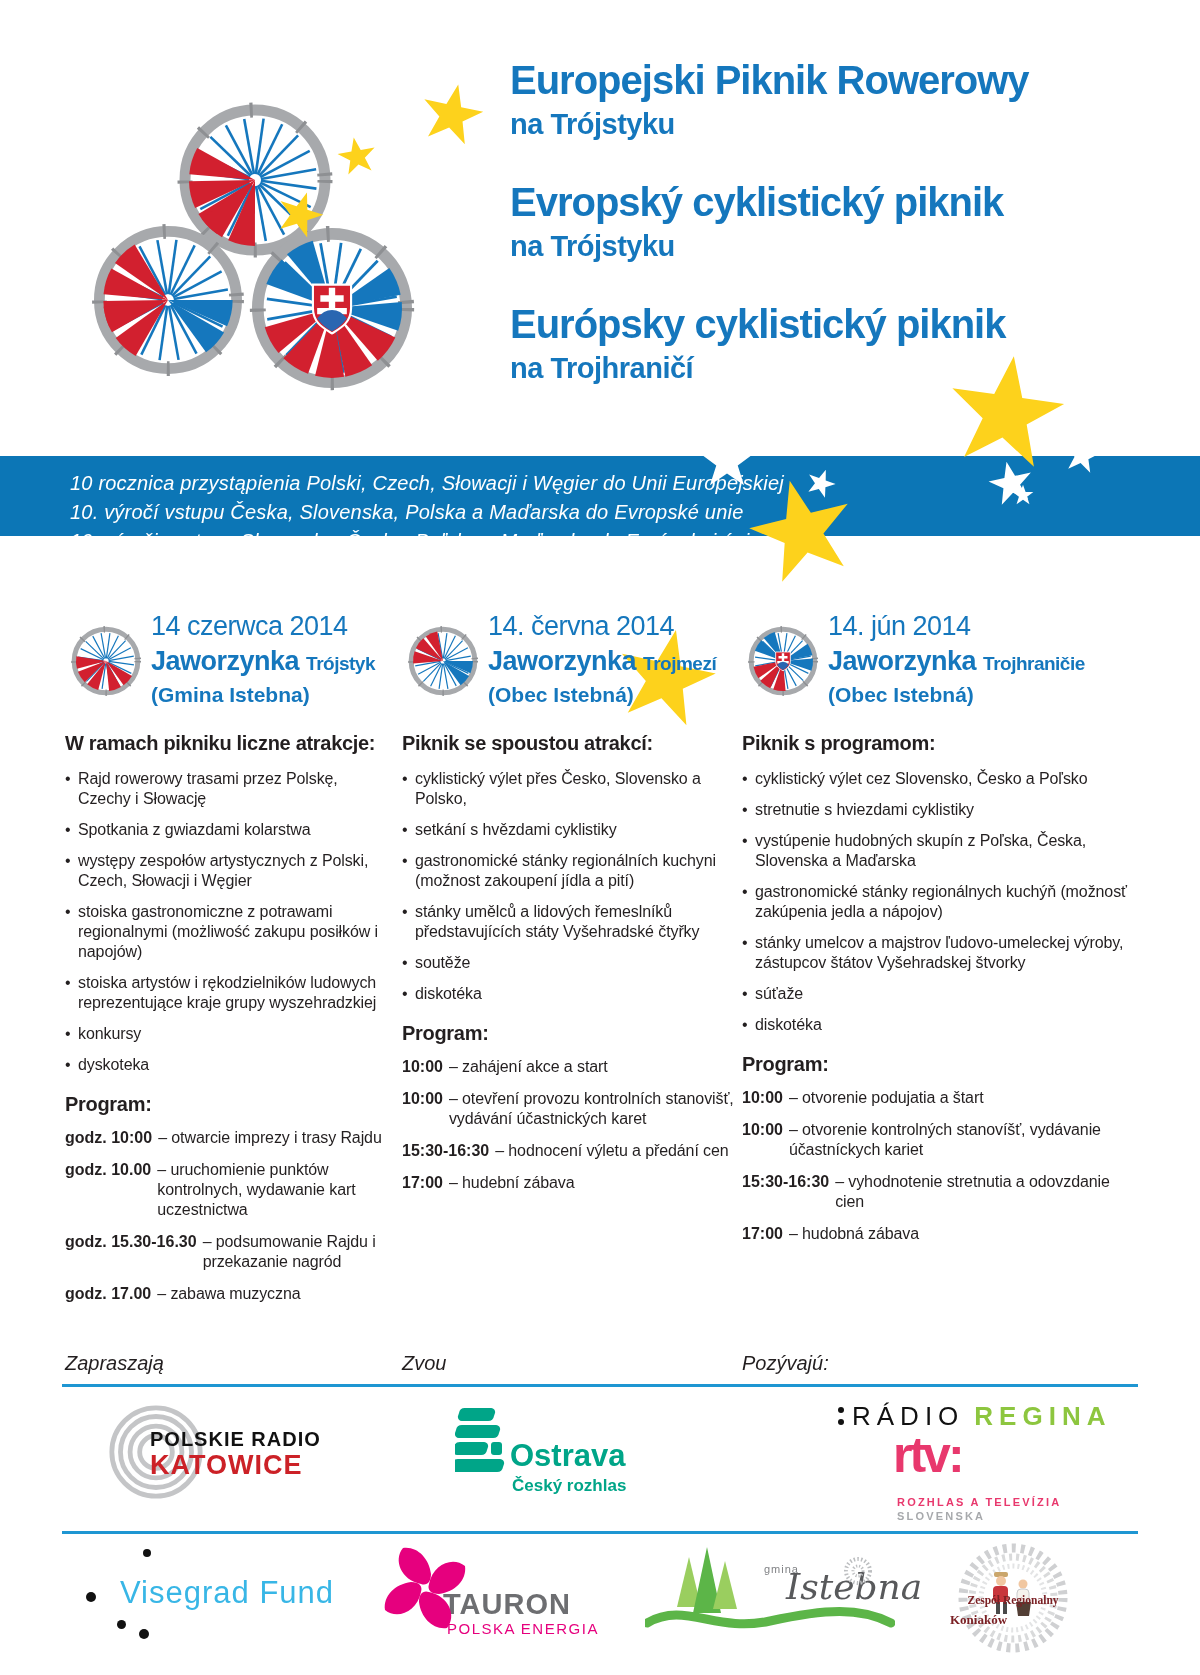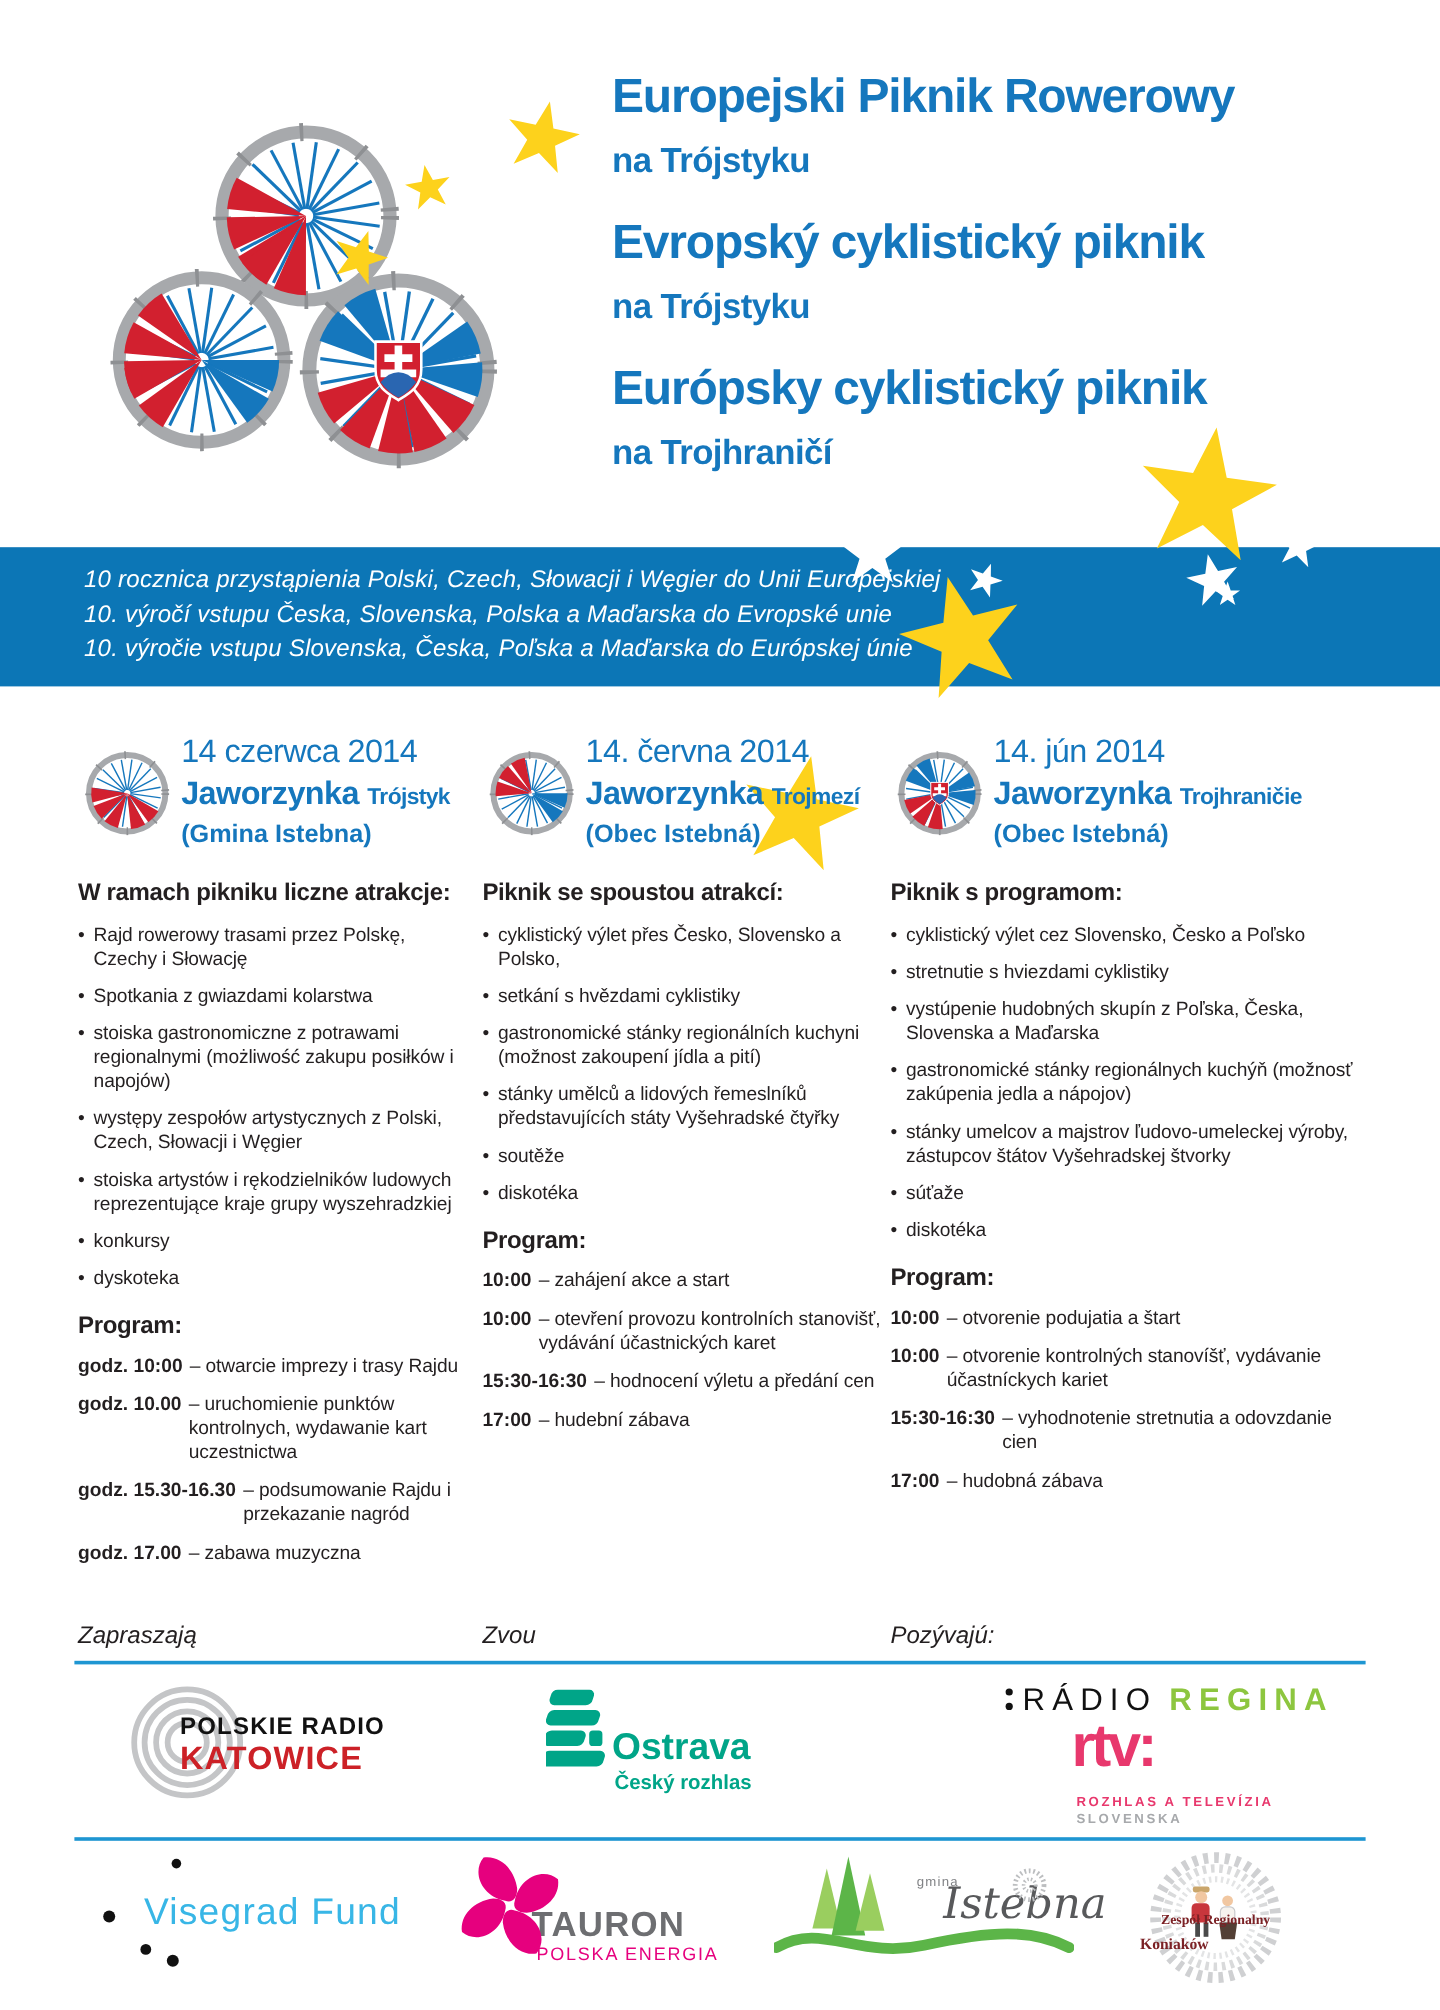--- a/index.html
+++ b/index.html
@@ -12,23 +12,23 @@
   }
   *{margin:0;padding:0;box-sizing:border-box;}
   body{width:1200px;height:1675px;background:#fff;font-family:"Liberation Sans",sans-serif;color:var(--text_black);position:relative;overflow:hidden;}
   .poster{position:absolute;inset:0;width:1200px;height:1675px;overflow:hidden;}
   .abs{position:absolute;}
   
   .titles{position:absolute;left:510px;top:58px;z-index:2;}
   .title-block{position:absolute;left:0;width:690px;}
   .tb0{top:0;} .tb1{top:122px;} .tb2{top:244px;}
   .title-main{font-size:40px;font-weight:700;color:var(--title_blue);line-height:44px;letter-spacing:-1px;}
-  .title-sub{font-size:29px;font-weight:700;color:var(--title_blue);line-height:32px;margin-top:16px;letter-spacing:-0.5px;}
-  
-  .banner{position:absolute;left:0;top:456px;width:1200px;height:116px;background:var(--banner_blue);z-index:0;}
+  .title-sub{font-size:29px;font-weight:700;color:var(--title_blue);line-height:32px;margin-top:6px;letter-spacing:-0.5px;}
+  
+  .banner{position:absolute;left:0;top:456px;width:1200px;height:80px;background:var(--banner_blue);z-index:0;}
   .banner-lines{padding:13px 0 0 70px;}
   .banner-line{font-size:20px;font-style:italic;color:#ffffff;line-height:29px;letter-spacing:0.2px;}
   
   .star{position:absolute;z-index:1;}
   
   .cols{position:absolute;left:65px;top:600px;width:1140px;display:flex;z-index:2;}
   .col{position:relative;}
   .col0{width:337px;} .col1{width:340px;} .col2{width:393px;}
   .col-head{display:flex;}
   .head-icon{flex:none;margin:26px 0 0 6px;}
@@ -226,22 +226,22 @@
         <div class="head-text">
           <div class="ev-date">14 czerwca 2014</div>
           <div class="ev-place"><span>Jaworzynka</span><span class="suffix">Trójstyk</span></div>
           <div class="ev-muni">(Gmina Istebna)</div>
         </div>
       </div>
       <div class="sec-title">W ramach pikniku liczne atrakcje:</div>
       <ul class="attr">
         <li>Rajd rowerowy trasami przez Polskę, Czechy i Słowację</li>
         <li>Spotkania z gwiazdami kolarstwa</li>
+        <li>występy zespołów artystycznych z Polski, Czech, Słowacji i Węgier</li>
         <li>stoiska gastronomiczne z potrawami regionalnymi (możliwość zakupu posiłków i napojów)</li>
-        <li>występy zespołów artystycznych z Polski, Czech, Słowacji i Węgier</li>
         <li>stoiska artystów i rękodzielników ludowych reprezentujące kraje grupy wyszehradzkiej</li>
         <li>konkursy</li>
         <li>dyskoteka</li>
       </ul>
       <div class="prog-title">Program:</div>
       <div class="prog-row">
           <span class="prog-time">godz. 10:00</span>
           <span class="prog-text">– otwarcie imprezy i trasy Rajdu</span>
         </div>
       <div class="prog-row">

